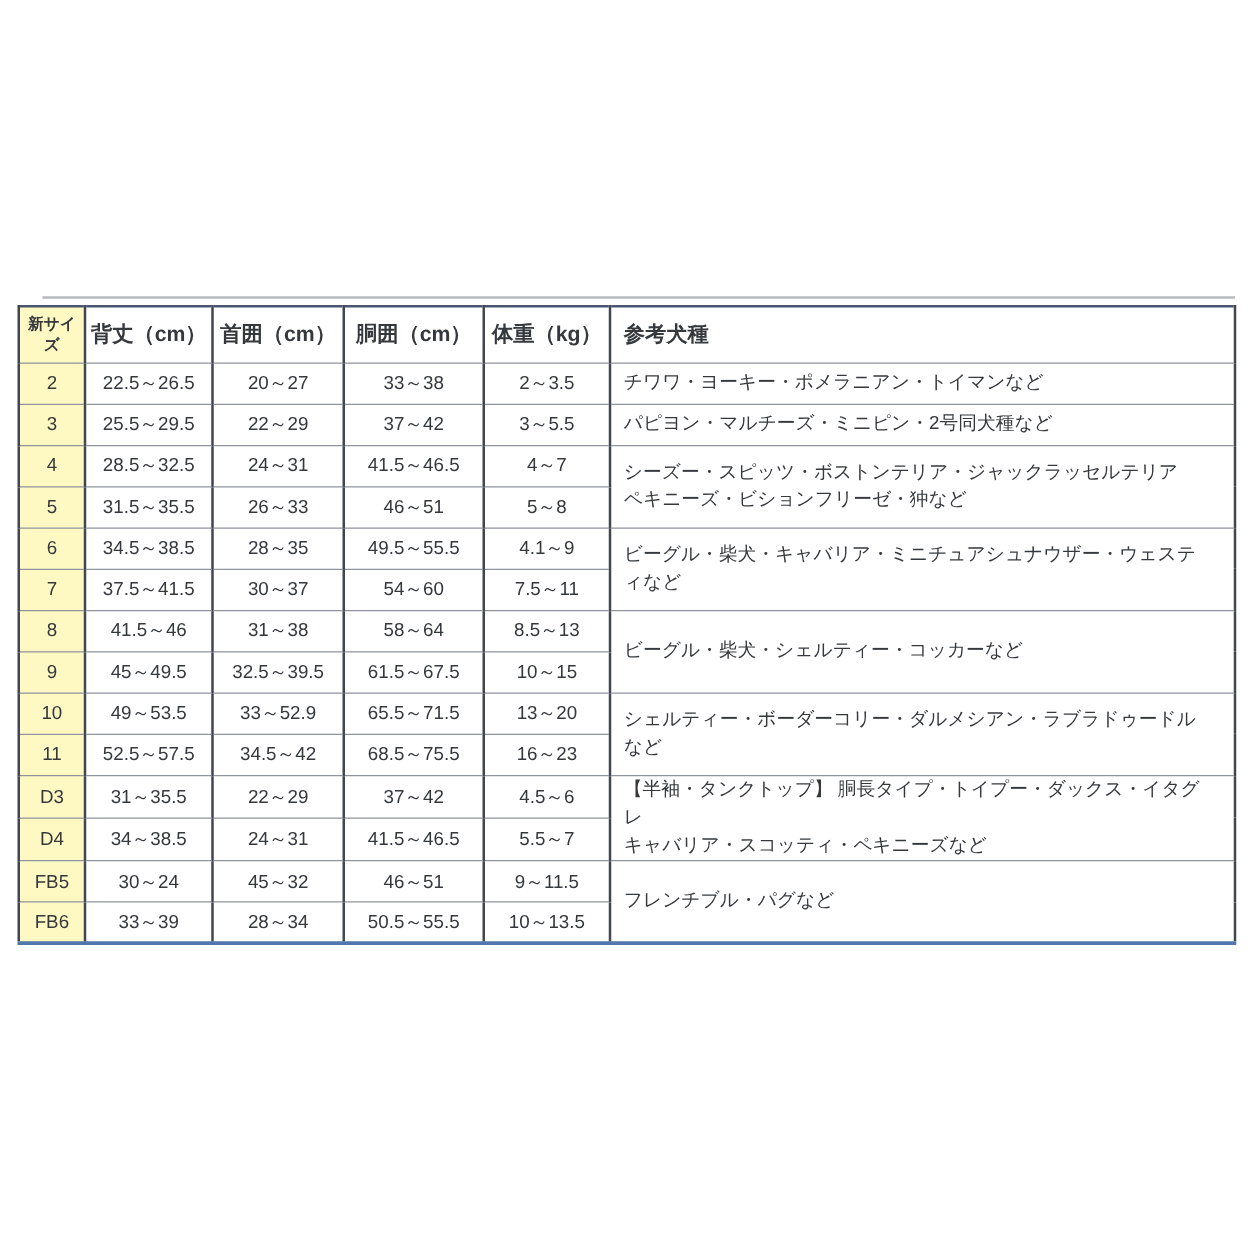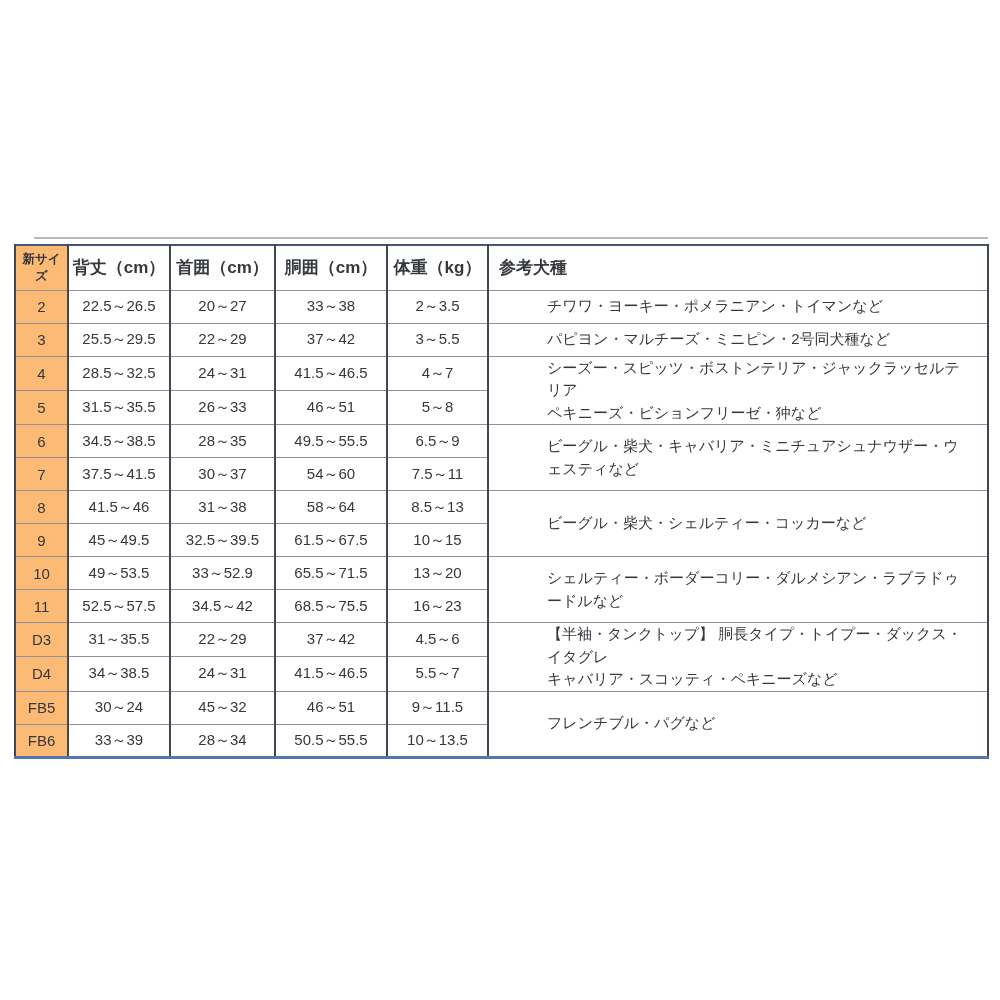--- a/index.html
+++ b/index.html
@@ -46,29 +46,29 @@
     vertical-align: middle;
     font-size: 15px;
     font-weight: normal;
     padding: 0 2px;
     background: #ffffff;
   }
   thead th { height: 45px; font-weight: bold; font-size: 17px; }
   thead th.size-col { font-size: 12.5px; letter-spacing: 0; }
   tbody tr { height: 33px; }
 
-  .size-col { background: #fdba74; }
+  .size-col { background: #fef9c3; }
 
   th.breed-col, td.breed-col {
     text-align: left;
     padding-left: 10px;
     padding-right: 20px;
   }
   td.breed-col { line-height: 1.5; }
-  td.breed-col .line { display: block; margin-left: 48px; }
+  td.breed-col .line { display: block; }
   td.breed-col .line:empty { display: none; }
 </style>
 </head>
 <body>
 
 <div class="page">
   <div class="scan-line"></div>
 
   <div class="table-wrap">
     <table class="size-chart">
@@ -127,21 +127,21 @@
           <td>31.5～35.5</td>
           <td>26～33</td>
           <td>46～51</td>
           <td>5～8</td>
         </tr>
         <tr>
           <td class="size-col">6</td>
           <td>34.5～38.5</td>
           <td>28～35</td>
           <td>49.5～55.5</td>
-          <td>6.5～9</td>
+          <td>4.1～9</td>
           <td class="breed-col" rowspan="2">
               <span class="line">ビーグル・柴犬・キャバリア・ミニチュアシュナウザー・ウェスティなど</span>
             </td>
         </tr>
         <tr>
           <td class="size-col">7</td>
           <td>37.5～41.5</td>
           <td>30～37</td>
           <td>54～60</td>
           <td>7.5～11</td>

